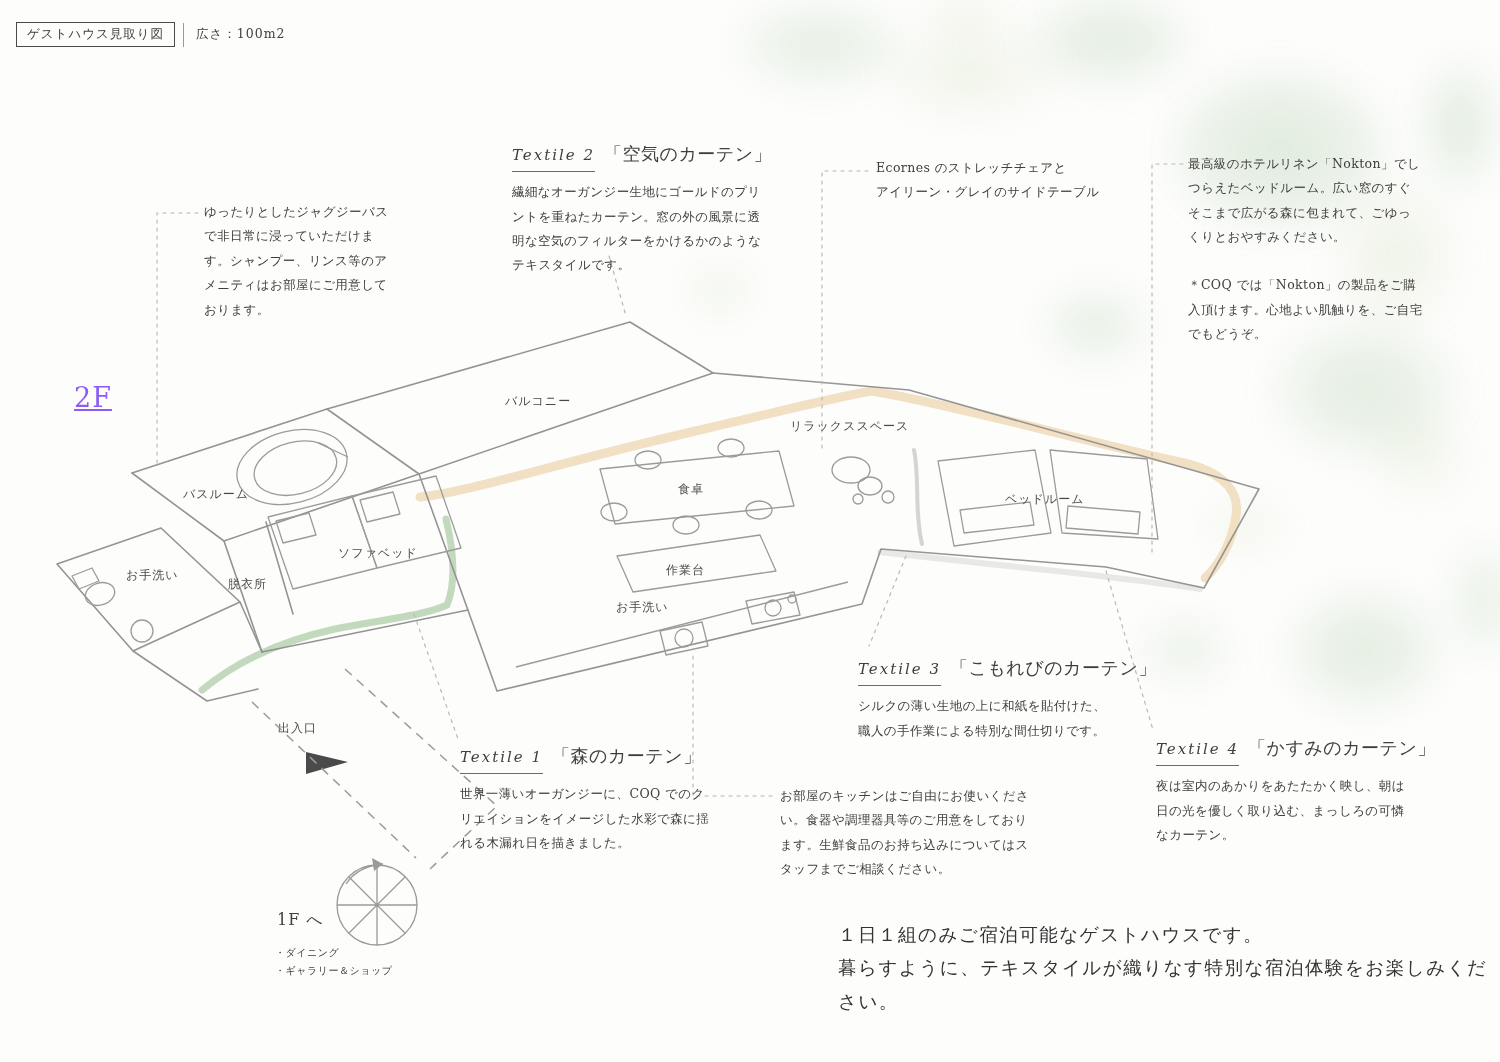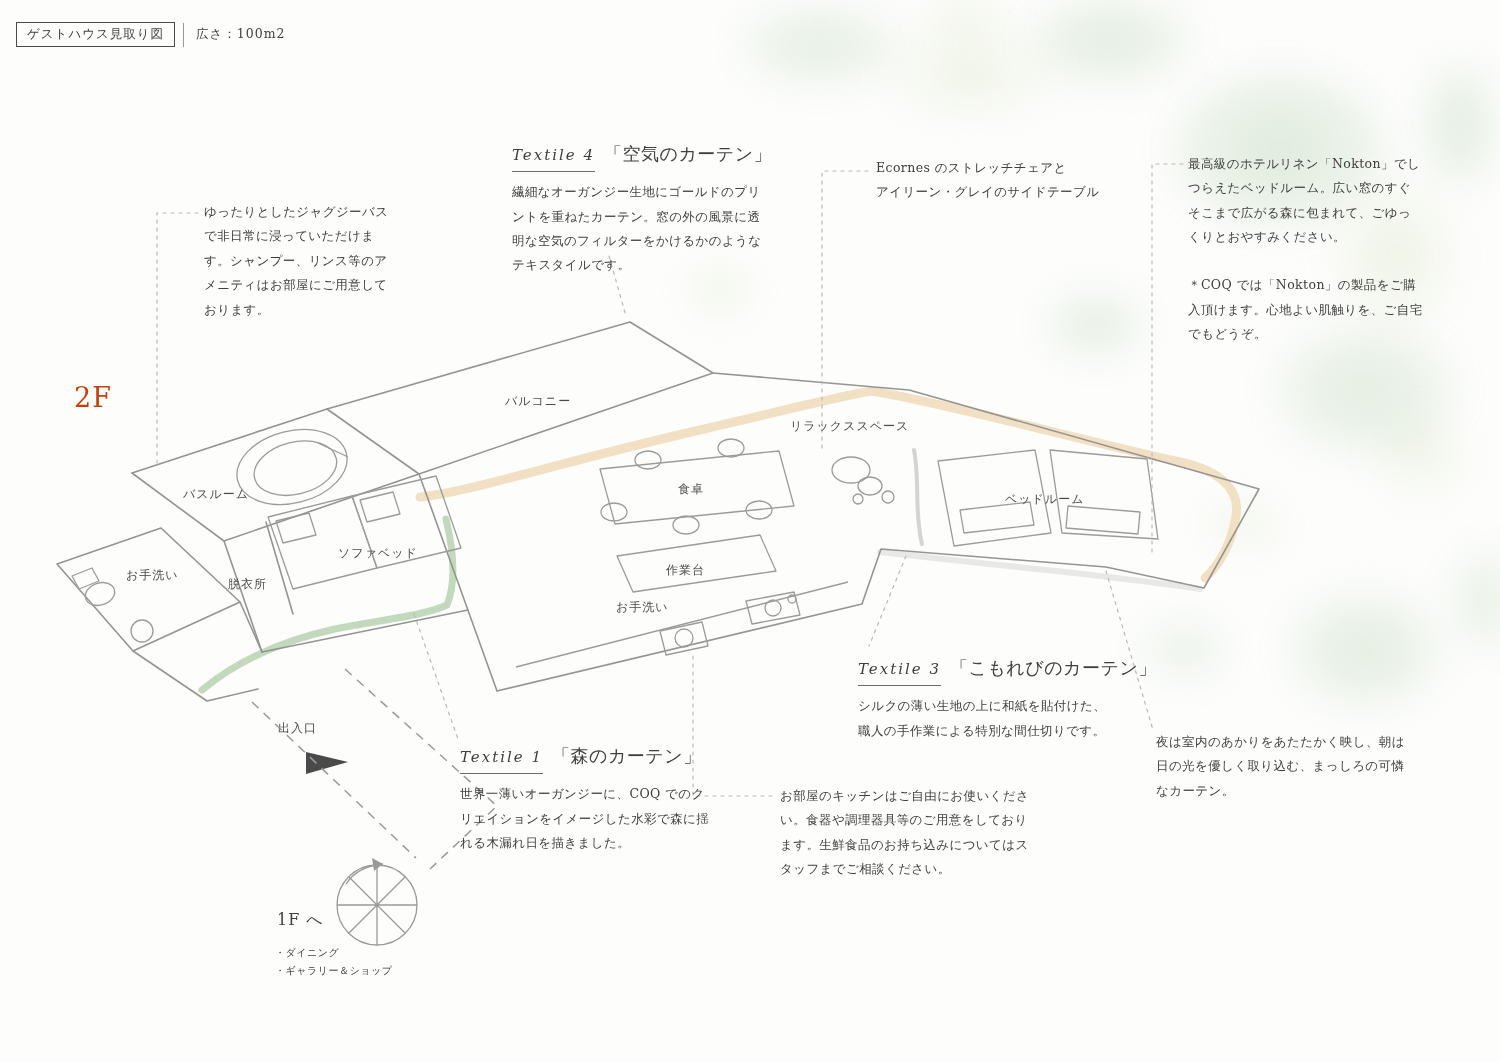--- a/index.html
+++ b/index.html
@@ -12,21 +12,21 @@
   
   .blob { position:absolute; border-radius:50%; filter:blur(16px); pointer-events:none; }
   .b1 { background:radial-gradient(closest-side, rgba(163,197,156,0.55), rgba(163,197,156,0.28) 55%, rgba(163,197,156,0) 75%); }
   .b2 { background:radial-gradient(closest-side, rgba(197,213,166,0.5), rgba(197,213,166,0) 72%); }
   svg.plan { position:absolute; left:0; top:0; }
   
   .header { position:absolute; left:16px; top:22px; display:flex; align-items:center; }
   .title-box { border:1px solid #4a4a4a; padding:3px 10px; font-size:12.5px; letter-spacing:1px; white-space:nowrap; }
   .vbar { width:1px; height:24px; background:#9a9a9a; margin-left:8px; }
   .area { font-size:12.5px; margin-left:12px; letter-spacing:1px; white-space:nowrap; }
-  .floor { position:absolute; left:74px; top:382px; font-size:27px; letter-spacing:1px; color:#c2410c; }
+  .floor { position:absolute; left:74px; top:382px; font-size:27px; letter-spacing:1px; color:#8b5cf6;text-decoration:underline; }
   
   .label { position:absolute; font-size:12px; color:#4a4a4a; letter-spacing:1px; white-space:nowrap; }
   
   .note { position:absolute; font-size:12.5px; line-height:1.95; letter-spacing:0.4px; color:#3f3f3f; }
   .note p + p { margin-top:1.9em; }
   .textile-head { display:flex; align-items:baseline; gap:9px; margin-bottom:8px; }
   .textile-label { font-style:italic; font-size:15px; letter-spacing:2px; border-bottom:1px solid #6b6b6b; padding-bottom:1px; white-space:nowrap; }
   .textile-name { font-size:18px; letter-spacing:0.5px; white-space:nowrap; }
   
   .stairs-title { position:absolute; left:277px; top:910px; font-size:16px; letter-spacing:1px; }
@@ -172,21 +172,21 @@
   <div class="label" style="left:790px;top:418px">リラックススペース</div>
   <div class="label" style="left:1005px;top:491px">ベッドルーム</div>
   <div class="label" style="left:278px;top:720px">出入口</div>
 
   <div class="note" style="left:204px;top:200px;width:186px">
     <p>ゆったりとしたジャグジーバスで非日常に浸っていただけます。シャンプー、リンス等のアメニティはお部屋にご用意しております。</p>
   </div>
 
   <div class="note" style="left:512px;top:136px;width:250px">
     <div class="textile-head">
-      <span class="textile-label">Textile 4</span>
+      <span class="textile-label">Textile 2</span>
       <span class="textile-name">「空気のカーテン」</span>
     </div>
     <p>繊細なオーガンジー生地にゴールドのプリントを重ねたカーテン。窓の外の風景に透明な空気のフィルターをかけるかのようなテキスタイルです。</p>
   </div>
 
   <div class="note" style="left:1188px;top:152px;width:236px">
     <p>最高級のホテルリネン「Nokton」でしつらえたベッドルーム。広い窓のすぐそこまで広がる森に包まれて、ごゆっくりとおやすみください。</p>
     <p>＊COQ では「Nokton」の製品をご購入頂けます。心地よい肌触りを、ご自宅でもどうぞ。</p>
   </div>
 
@@ -205,27 +205,35 @@
 
   <div class="note" style="left:858px;top:650px;width:250px">
     <div class="textile-head">
       <span class="textile-label">Textile 3</span>
       <span class="textile-name">「こもれびのカーテン」</span>
     </div>
     <p>シルクの薄い生地の上に和紙を貼付けた、職人の手作業による特別な間仕切りです。</p>
   </div>
 
   <div class="note" style="left:1156px;top:730px;width:250px">
+    <div class="textile-head">
+      <span class="textile-label">Textile 4</span>
+      <span class="textile-name">「かすみのカーテン」</span>
+    </div>
     <p>夜は室内のあかりをあたたかく映し、朝は日の光を優しく取り込む、まっしろの可憐なカーテン。</p>
   </div>
 
   <div class="note" style="left:780px;top:784px;width:250px">
     <p>お部屋のキッチンはご自由にお使いください。食器や調理器具等のご用意をしております。生鮮食品のお持ち込みについてはスタッフまでご相談ください。</p>
   </div>
 
   <div class="stairs-title">1F へ</div>
   <div class="stairs-items">
     <div>・ダイニング</div>
     <div>・ギャラリー＆ショップ</div>
   </div>
 
+  <div class="tagline">
+    <div>１日１組のみご宿泊可能なゲストハウスです。</div>
+    <div>暮らすように、テキスタイルが織りなす特別な宿泊体験をお楽しみください。</div>
+  </div>
 
 </div>
 
 </body></html>

